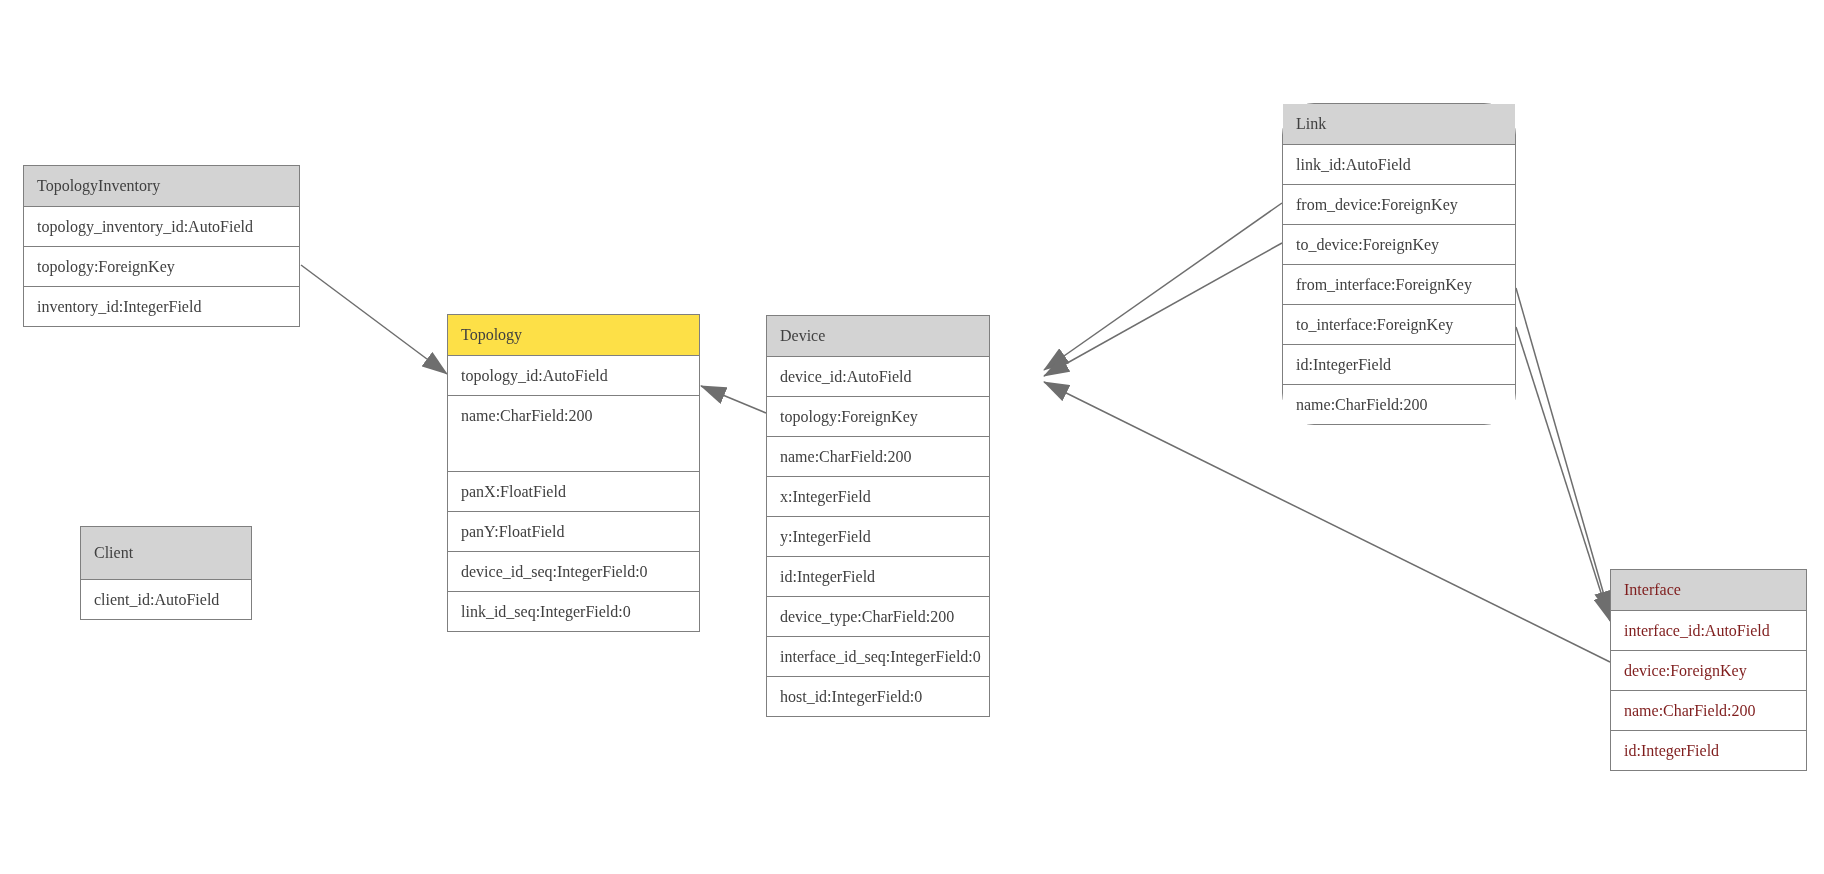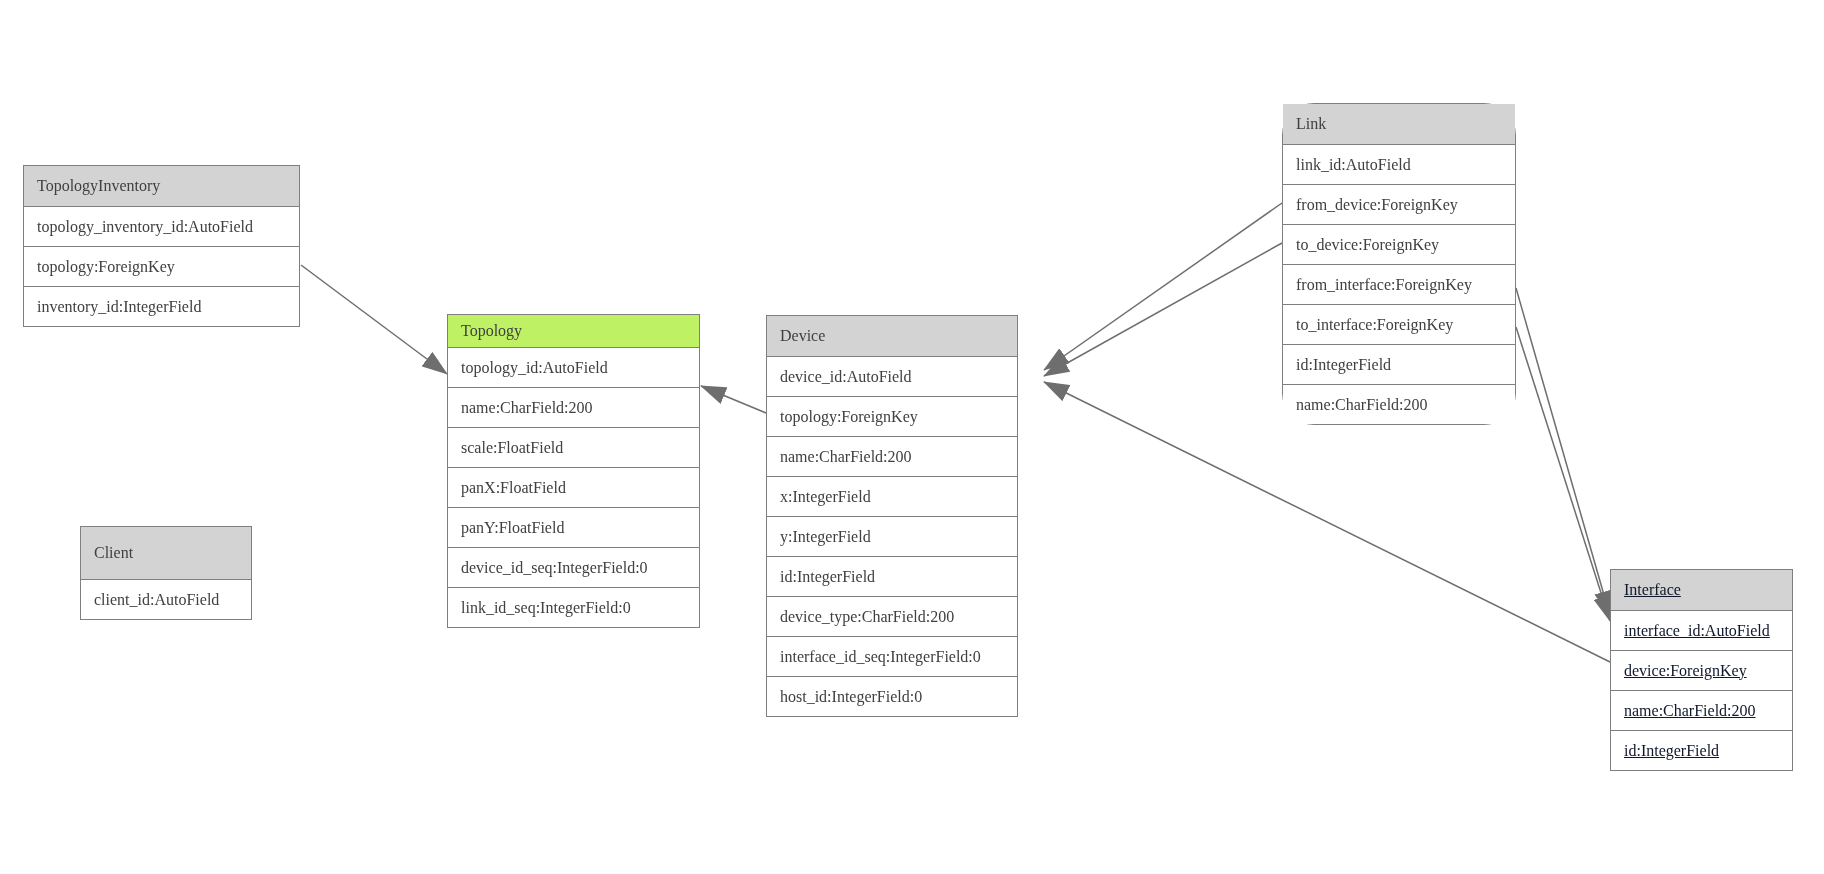--- a/index.html
+++ b/index.html
@@ -76,34 +76,33 @@
   </svg>
 
   <div id="tables-layer">
       <div class="etable" style="left: 23px; top: 165px; width: 277px; border-color: rgb(127, 127, 127); color: rgb(64, 64, 64);">
     <div class="t-header" style="height: 40px; background: rgb(211, 211, 211);">TopologyInventory</div>
   <div class="t-row" style="height: 40px; border-top-color: rgb(127, 127, 127);">topology_inventory_id:AutoField</div>
         <div class="t-row" style="height: 40px; border-top-color: rgb(127, 127, 127);">topology:ForeignKey</div>
         <div class="t-row" style="height: 40px; border-top-color: rgb(127, 127, 127);">inventory_id:IntegerField</div>
       </div>
       <div class="etable" style="left: 447px; top: 314px; width: 253px; border-color: rgb(127, 127, 127); color: rgb(64, 64, 64);">
-    <div class="t-header" style="height: 32px; background: #bef264;">Topology</div>
+    <div class="t-header" style="height: 40px; background: #fde047;">Topology</div>
   <div class="t-row" style="height: 40px; border-top-color: rgb(127, 127, 127);">topology_id:AutoField</div>
         <div class="t-row" style="height: 40px; border-top-color: rgb(127, 127, 127);">name:CharField:200</div>
-        <div class="t-row" style="height: 40px; border-top-color: rgb(127, 127, 127);">scale:FloatField</div>
-        <div class="t-row" style="height: 40px; border-top-color: rgb(127, 127, 127);">panX:FloatField</div>
+        <div class="t-row" style="height: 40px; border-top-color: rgb(127, 127, 127); margin-top: 36px;">panX:FloatField</div>
         <div class="t-row" style="height: 40px; border-top-color: rgb(127, 127, 127);">panY:FloatField</div>
         <div class="t-row" style="height: 40px; border-top-color: rgb(127, 127, 127); text-align: center;">device_id_seq:IntegerField:0</div>
         <div class="t-row" style="height: 40px; border-top-color: rgb(127, 127, 127);">link_id_seq:IntegerField:0</div>
       </div>
       <div class="etable" style="left: 80px; top: 526px; width: 172px; border-color: rgb(127, 127, 127); color: rgb(64, 64, 64);">
     <div class="t-header" style="height: 52px; background: rgb(211, 211, 211);">Client</div>
   <div class="t-row" style="height: 40px; border-top-color: rgb(127, 127, 127);">client_id:AutoField</div>
       </div>
-      <div class="etable" style="left: 766px; top: 315px; width: 252px; border-color: rgb(127, 127, 127); color: rgb(64, 64, 64);">
+      <div class="etable" style="left: 766px; top: 315px; width: 224px; border-color: rgb(127, 127, 127); color: rgb(64, 64, 64);">
     <div class="t-header" style="height: 40px; background: rgb(211, 211, 211);">Device</div>
   <div class="t-row" style="height: 40px; border-top-color: rgb(127, 127, 127);">device_id:AutoField</div>
         <div class="t-row" style="height: 40px; border-top-color: rgb(127, 127, 127);">topology:ForeignKey</div>
         <div class="t-row" style="height: 40px; border-top-color: rgb(127, 127, 127);">name:CharField:200</div>
         <div class="t-row" style="height: 40px; border-top-color: rgb(127, 127, 127);">x:IntegerField</div>
         <div class="t-row" style="height: 40px; border-top-color: rgb(127, 127, 127);">y:IntegerField</div>
         <div class="t-row" style="height: 40px; border-top-color: rgb(127, 127, 127);">id:IntegerField</div>
         <div class="t-row" style="height: 40px; border-top-color: rgb(127, 127, 127);">device_type:CharField:200</div>
         <div class="t-row" style="height: 40px; border-top-color: rgb(127, 127, 127);">interface_id_seq:IntegerField:0</div>
         <div class="t-row" style="height: 40px; border-top-color: rgb(127, 127, 127);">host_id:IntegerField:0</div>
@@ -111,21 +110,21 @@
       <div class="etable" style="left: 1282px; top: 103px; width: 234px; border-color: rgb(127, 127, 127); color: rgb(64, 64, 64); border-radius: 32px;">
     <div class="t-header" style="height: 40px; background: rgb(211, 211, 211);">Link</div>
   <div class="t-row" style="height: 40px; border-top-color: rgb(127, 127, 127);">link_id:AutoField</div>
         <div class="t-row" style="height: 40px; border-top-color: rgb(127, 127, 127);">from_device:ForeignKey</div>
         <div class="t-row" style="height: 40px; border-top-color: rgb(127, 127, 127);">to_device:ForeignKey</div>
         <div class="t-row" style="height: 40px; border-top-color: rgb(127, 127, 127);">from_interface:ForeignKey</div>
         <div class="t-row" style="height: 40px; border-top-color: rgb(127, 127, 127);">to_interface:ForeignKey</div>
         <div class="t-row" style="height: 40px; border-top-color: rgb(127, 127, 127);">id:IntegerField</div>
         <div class="t-row" style="height: 40px; border-top-color: rgb(127, 127, 127);">name:CharField:200</div>
       </div>
-      <div class="etable" style="left: 1610px; top: 569px; width: 183px; border-color: rgb(127, 127, 127); color: #0f172a; text-decoration: underline;">
+      <div class="etable" style="left: 1610px; top: 569px; width: 197px; border-color: rgb(127, 127, 127); color: #7f1d1d;">
     <div class="t-header" style="height: 40px; background: rgb(211, 211, 211);">Interface</div>
   <div class="t-row" style="height: 40px; border-top-color: rgb(127, 127, 127);">interface_id:AutoField</div>
         <div class="t-row" style="height: 40px; border-top-color: rgb(127, 127, 127);">device:ForeignKey</div>
         <div class="t-row" style="height: 40px; border-top-color: rgb(127, 127, 127);">name:CharField:200</div>
         <div class="t-row" style="height: 40px; border-top-color: rgb(127, 127, 127);">id:IntegerField</div>
       </div>
     </div>
 </div>
 
 </body></html>

